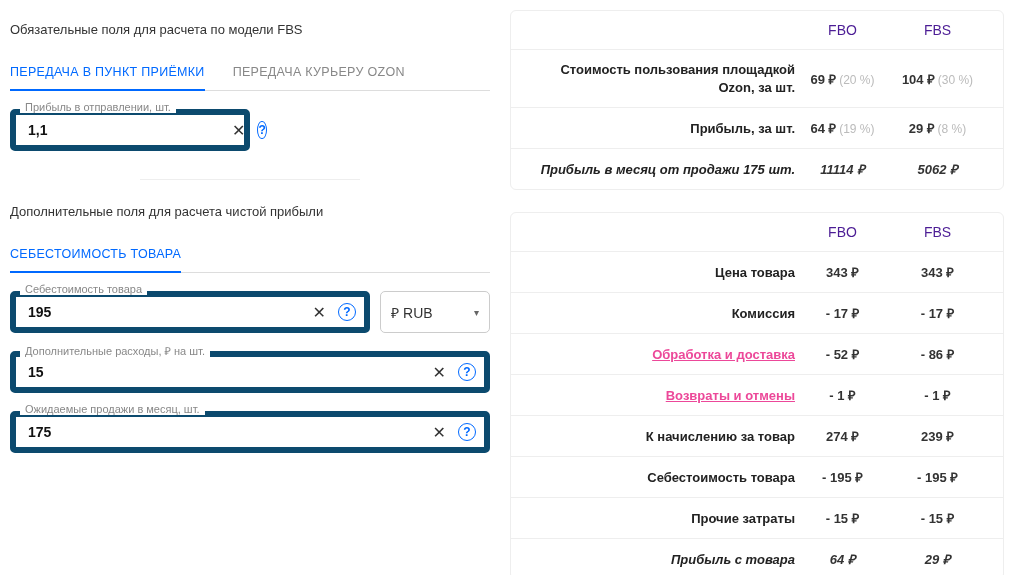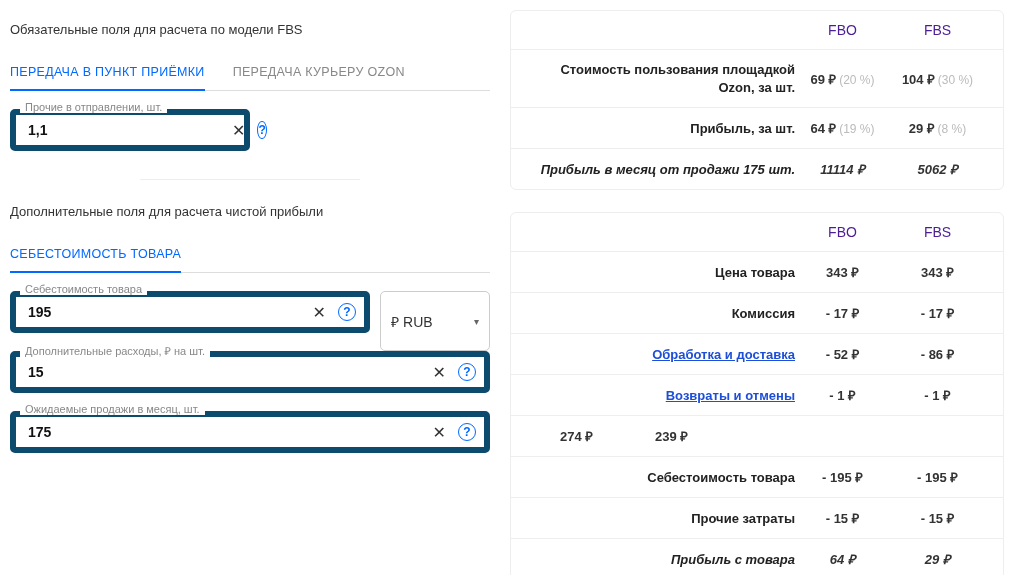--- a/index.html
+++ b/index.html
@@ -16,51 +16,51 @@
 
 .field-group { position: relative; margin-bottom: 18px; }
 .floating-label { position: absolute; top: -8px; left: 10px; background: #fff; padding: 0 5px; font-size: 11px; color: #888; z-index: 1; }
 .input-box { display: flex; align-items: center; border: 6px solid #0c4a6e; border-radius: 5px; height: 42px; padding: 0 8px 0 12px; }
 .input-box input { flex: 1; border: none; outline: none; font-size: 14px; font-weight: 600; color: #111; background: transparent; }
 .clear-btn { font-size: 16px; color: #333; cursor: pointer; padding: 0 8px; font-weight: 400; }
 .help-icon { width: 18px; height: 18px; border: 1.5px solid #0069ff; border-radius: 50%; color: #0069ff; display: flex; align-items: center; justify-content: center; font-size: 12px; font-weight: 600; cursor: pointer; margin-left: 4px; }
 
 .narrow { width: 240px; }
 .row { display: flex; gap: 10px; align-items: flex-start; }
-.currency-select { border: 1px solid #ccc; border-radius: 5px; height: 60px; padding: 0 10px; display: flex; align-items: center; gap: 10px; font-size: 14px; font-weight: 500; color: #333; cursor: pointer; width: 110px; justify-content: space-between; }
+.currency-select { border: 1px solid #ccc; border-radius: 5px; height: 42px; padding: 0 10px; display: flex; align-items: center; gap: 10px; font-size: 14px; font-weight: 500; color: #333; cursor: pointer; width: 110px; justify-content: space-between; }
 .chevron { font-size: 10px; color: #666; }
 
 .divider { border: none; border-top: 1px solid #eee; margin: 28px auto 24px; width: 220px; }
 
 
 .card { border: 1px solid #eee; border-radius: 6px; margin-bottom: 22px; overflow: hidden; }
 .trow { display: flex; align-items: center; padding: 11px 18px; border-bottom: 1px solid #eee; }
 .trow:last-child { border-bottom: none; font-style: italic; }
 .trow .label { flex: 1; text-align: right; font-size: 13px; color: #222; font-weight: 600; }
 .trow .cell { width: 95px; text-align: center; font-size: 13px; font-weight: 600; white-space: nowrap; }
 .trow.header .cell { font-weight: 500; color: #4c1d95; font-size: 14px; }
 .trow.header .label { }
 .pct { color: #bbb; font-weight: 500; font-size: 12px; margin-left: 3px; }
-.link { color: #1d4ed8; text-decoration: underline; cursor: pointer; text-align: center; }
+.link { color: #ec4899; text-decoration: underline; cursor: pointer; text-align: center; }
 .trow .label .multiline { line-height: 1.35; }
 </style>
 </head>
 <body>
 
 <div class="container">
   <div class="left">
     <div class="section-label">Обязательные поля для расчета по модели FBS</div>
 
     <div class="tabs">
       <div class="tab active">ПЕРЕДАЧА В ПУНКТ ПРИЁМКИ</div>
       <div class="tab">ПЕРЕДАЧА КУРЬЕРУ OZON</div>
     </div>
 
     <div class="field-group narrow">
-      <div class="floating-label">Прочие в отправлении, шт.</div>
+      <div class="floating-label">Прибыль в отправлении, шт.</div>
       <div class="input-box">
         <input type="text" value="1,1" style="">
         <span class="clear-btn">✕</span>
         <span class="help-icon">?</span>
       </div>
     </div>
 
     <hr class="divider">
 
     <div class="section-label">Дополнительные поля для расчета чистой прибыли</div>
@@ -149,20 +149,21 @@
         <div class="label"><span class="link">Обработка и доставка</span></div>
         <div class="cell">- 52 ₽</div>
         <div class="cell">- 86 ₽</div>
       </div>
       <div class="trow">
         <div class="label"><span class="link">Возвраты и отмены</span></div>
         <div class="cell">- 1 ₽</div>
         <div class="cell">- 1 ₽</div>
       </div>
       <div class="trow">
+        <div class="label">К начислению за товар</div>
         <div class="cell">274 ₽</div>
         <div class="cell">239 ₽</div>
       </div>
       <div class="trow">
         <div class="label">Себестоимость товара</div>
         <div class="cell">- 195 ₽</div>
         <div class="cell">- 195 ₽</div>
       </div>
       <div class="trow">
         <div class="label">Прочие затраты</div>

